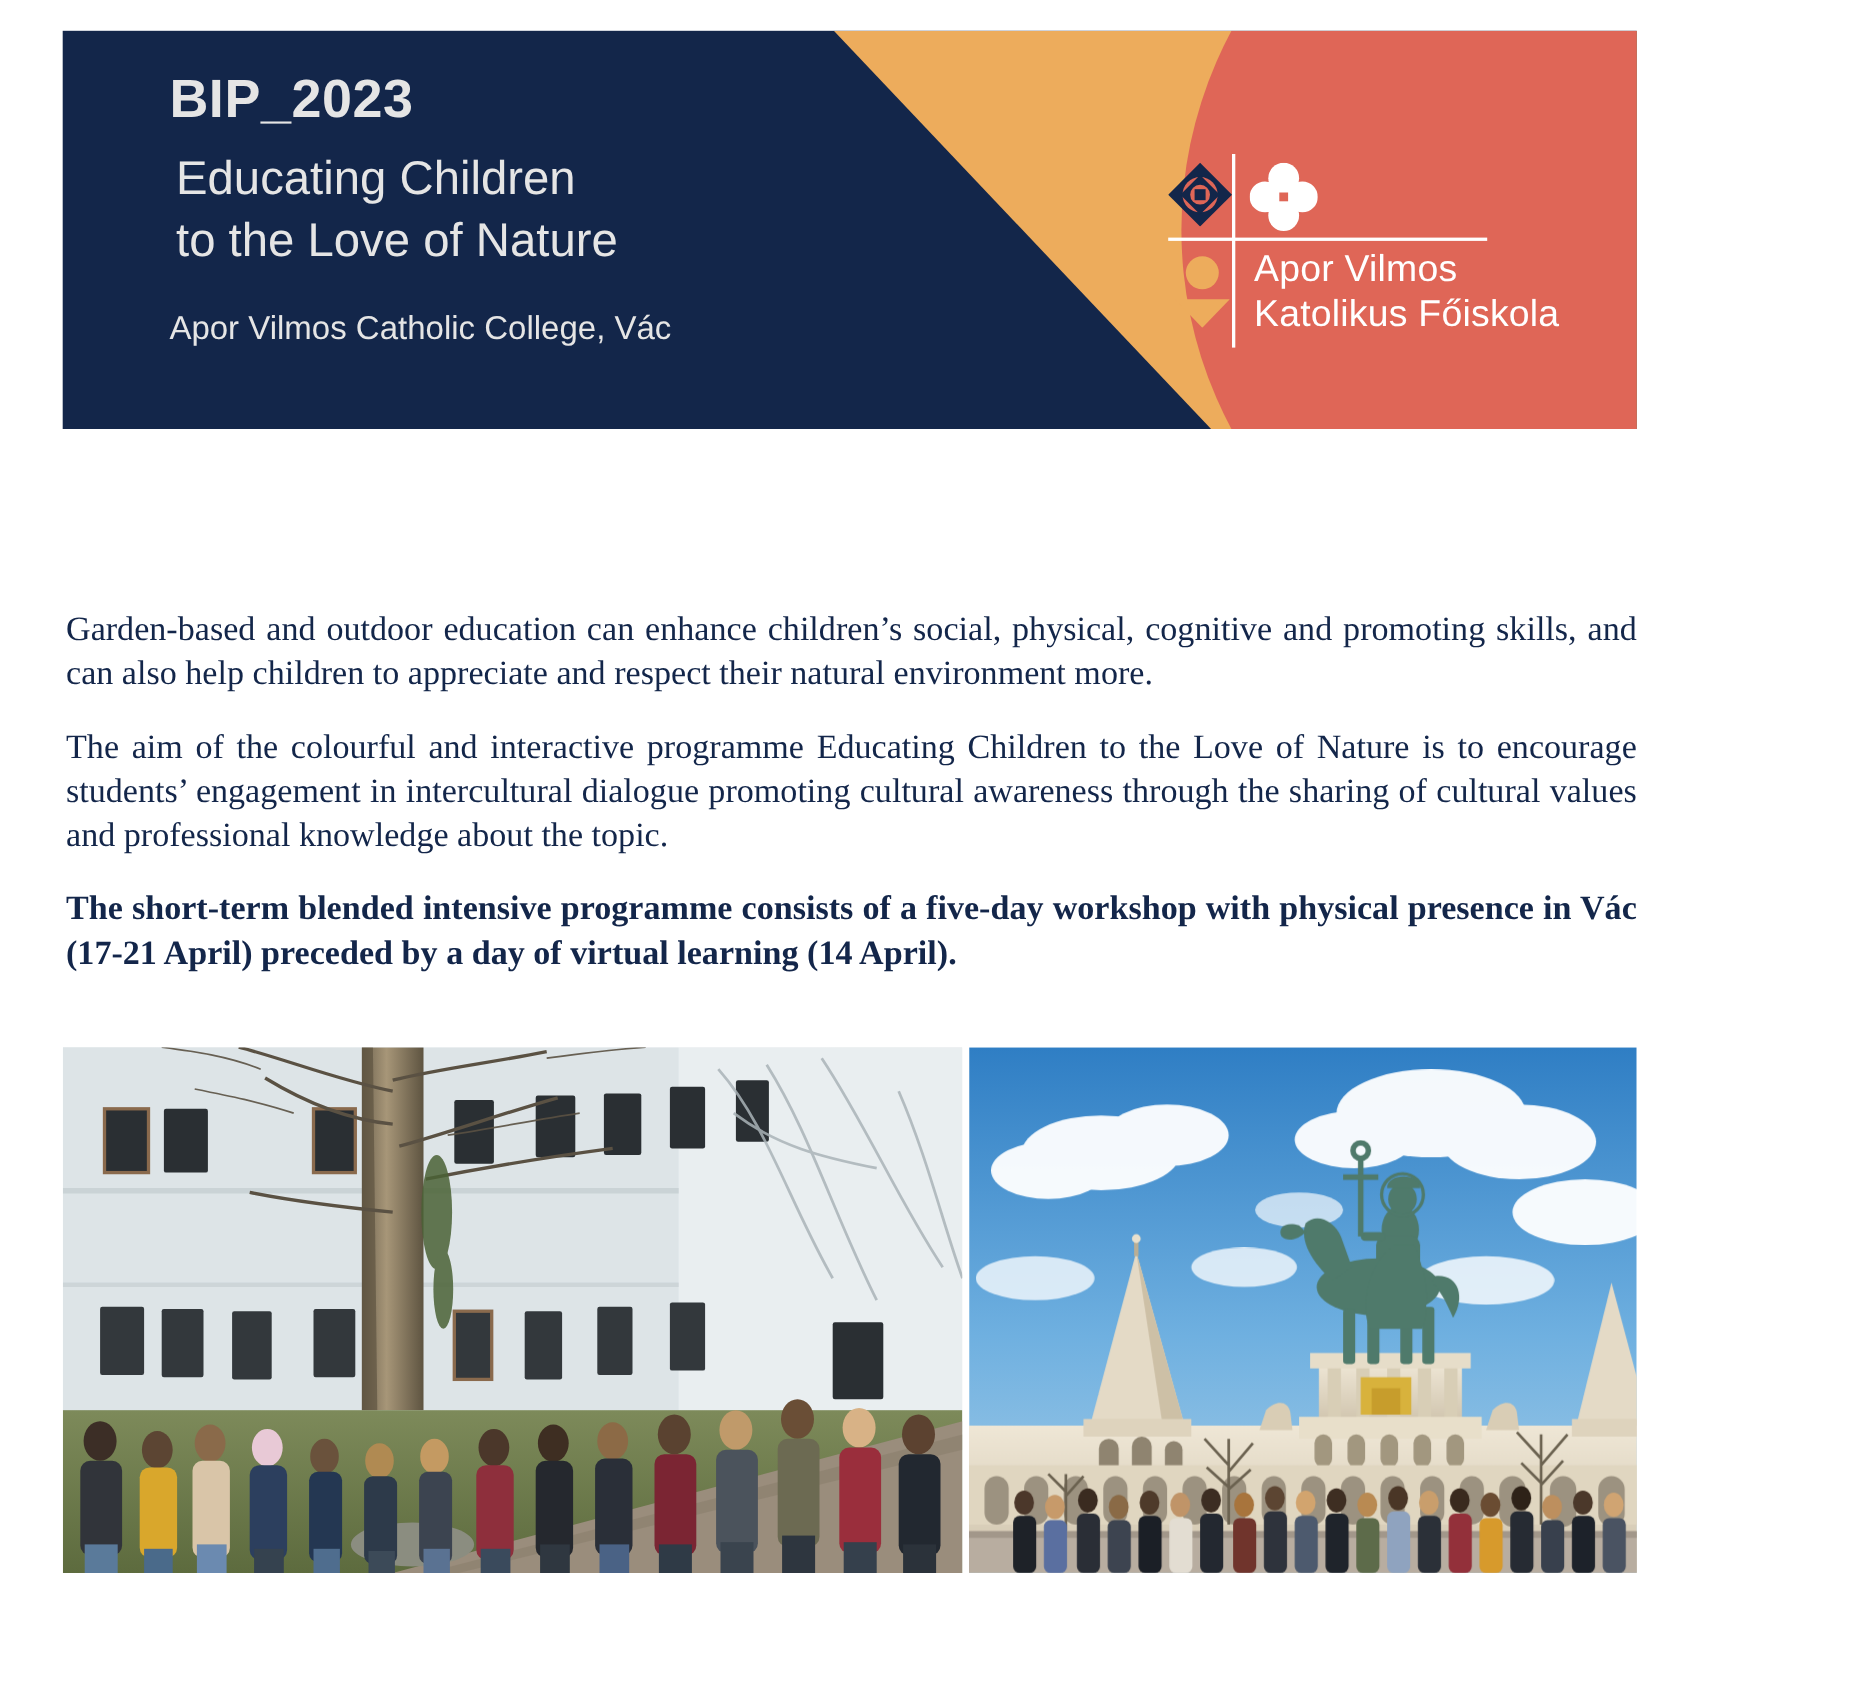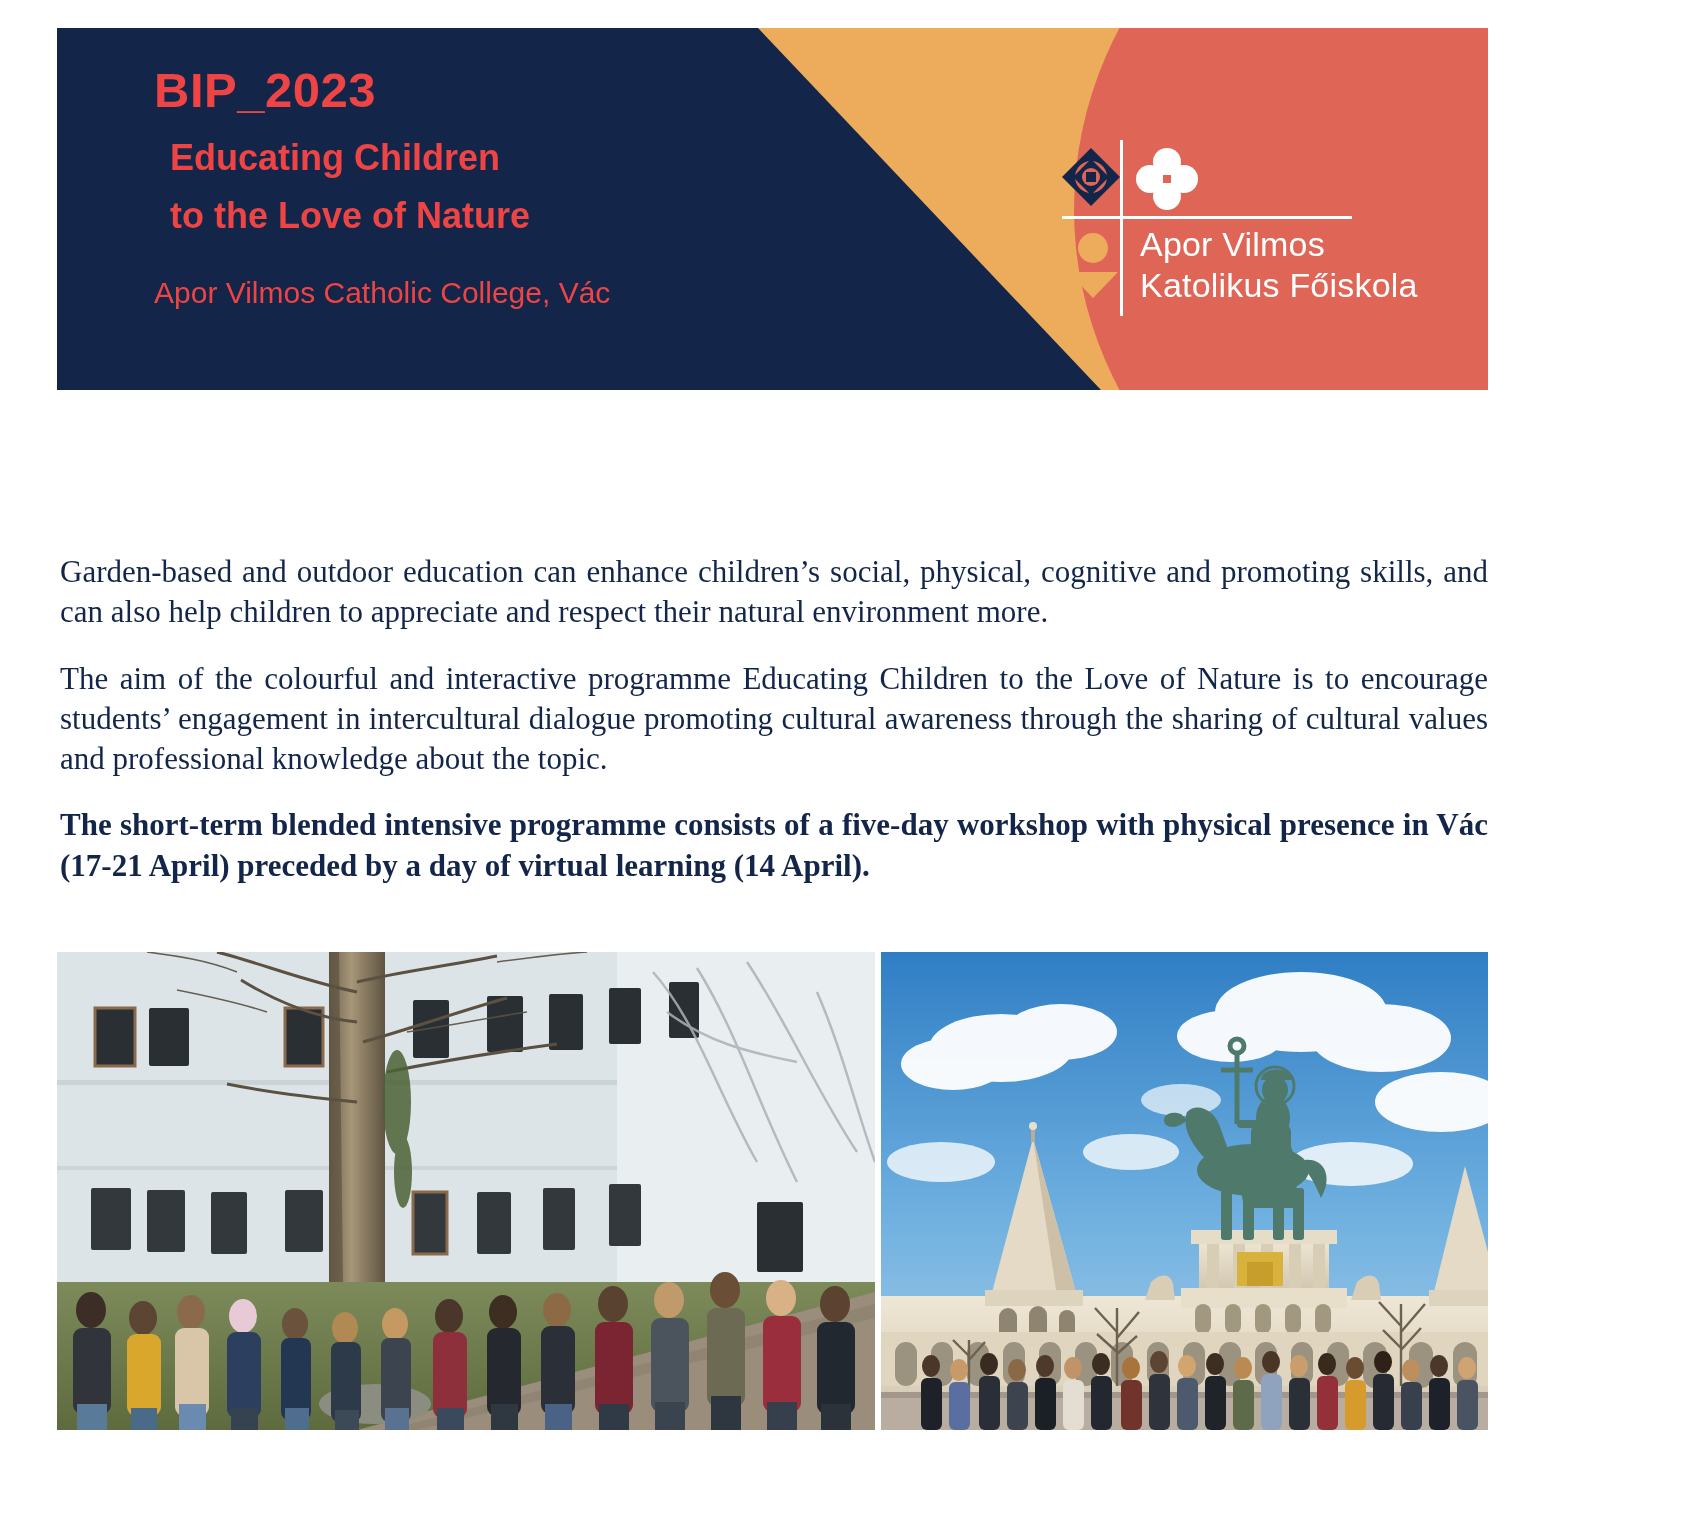--- a/index.html
+++ b/index.html
@@ -20,28 +20,28 @@
     position:absolute;inset:0;
     background:#EDAC5C;
     clip-path:polygon(701px 0px, 1431px 0px, 1431px 362px, 1044px 362px);
   }
   .banner-salmon{
     position:absolute;left:0;top:0;width:1431px;height:362px;
     background:#DF6657;
     clip-path:ellipse(420px 400px at 1437px 181px);
   }
   .banner-text{
-    position:absolute;left:97px;top:38px;width:700px;color:#ef4444;
+    position:absolute;left:97px;top:38px;width:700px;color:#e5e5e5;
   }
   .bip-title{
     font-size:49px;font-weight:bold;letter-spacing:0.5px;line-height:1.0;
     margin:0 0 22px 0;
   }
   .bip-sub1,.bip-sub2{
-    font-size:36px;font-weight:bold;line-height:1.18;margin:16px;
+    font-size:43px;font-weight:normal;line-height:1.18;margin:6px;
   }
   .bip-college{
     font-size:30px;font-weight:500;margin:38px 0 15px 0;line-height:1.1;
   }
 
   
   .logo{
     position:absolute;left:995px;top:110px;width:390px;height:180px;
   }
   .logo-grid{position:absolute;left:0;top:0;width:390px;height:180px;}

